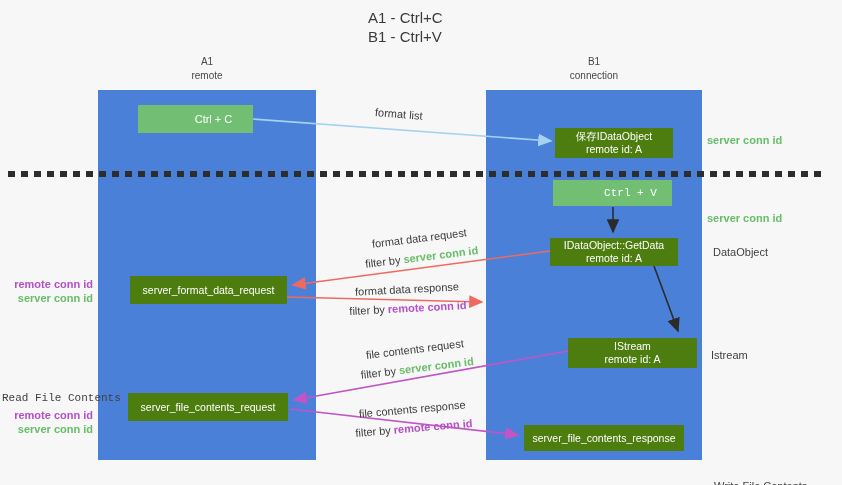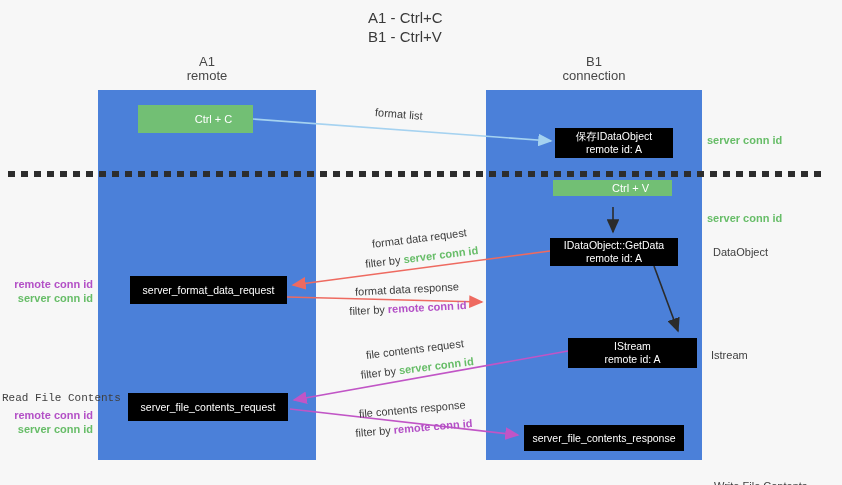--- a/index.html
+++ b/index.html
@@ -10,40 +10,40 @@
     overflow:hidden;
     font-family:"Liberation Sans", sans-serif;
     color:#3d3d3d;
   }
   .title-block {
     position:absolute; left:368px; top:8px;
     font-size:15px; line-height:19px; color:#3a3a3a;
   }
   .lane-header {
     position:absolute; top:55px; text-align:center;
-    font-size:13px; line-height:14px; color:#474747;
+    font-size:10px; line-height:14px; color:#474747;
   }
   .lane-header.a { left:98px; width:218px; }
   .lane-header.b { left:486px; width:216px; }
   .lane {
     position:absolute; top:90px; height:370px;
     background:#4b80d9;
   }
   .lane.a { left:98px; width:218px; }
   .lane.b { left:486px; width:216px; }
   .dotted-divider {
     position:absolute; left:8px; top:171px; width:816px; height:6px;
     background:repeating-linear-gradient(to right, #2d2d2d 0 7px, transparent 7px 13px);
   }
   .node {
     position:absolute; display:flex; align-items:center; justify-content:center;
     color:#ffffff; font-size:11px; text-align:center; box-sizing:border-box;
   }
   .node.green { background:#72bf74;padding-left:36px; }
-  .node.orange { background:#000000; }
+  .node.orange { background:#4d7c0f; }
   .node.two-line { flex-direction:column; font-size:10.5px; line-height:13px; }
   .node.small-text { font-size:10.5px; }
   svg.connectors { position:absolute; left:0; top:0; pointer-events:none; }
   .edge-label {
     position:absolute; font-size:11px; color:#3d3d3d; white-space:nowrap;
   }
   .edge-label-block {
     position:absolute; font-size:11px; color:#3d3d3d;
     text-align:center; transform-origin:center center;
   }
@@ -103,21 +103,21 @@
   </svg>
 
   <div class="node green" style="left:138px; top:105px; width:115px; height:28px;">Ctrl + C</div>
   <div class="node orange small-text" style="left:130px; top:276px; width:157px; height:28px;">server_format_data_request</div>
   <div class="node orange small-text" style="left:128px; top:393px; width:160px; height:28px;">server_file_contents_request</div>
 
   <div class="node orange two-line" style="left:555px; top:128px; width:118px; height:30px;">
     <div>保存IDataObject</div>
     <div>remote id: A</div>
   </div>
-  <div class="node green" style="left:553px; top:180px; width:119px; height:16px;">Ctrl + V</div>
+  <div class="node green" style="left:553px; top:180px; width:119px; height:26px;font-family:Liberation Mono, monospace;">Ctrl + V</div>
   <div class="node orange two-line" style="left:550px; top:238px; width:128px; height:28px;">
     <div>IDataObject::GetData</div>
     <div>remote id: A</div>
   </div>
   <div class="node orange two-line" style="left:568px; top:338px; width:129px; height:30px;">
     <div>IStream</div>
     <div>remote id: A</div>
   </div>
   <div class="node orange small-text" style="left:524px; top:425px; width:160px; height:26px;">server_file_contents_response</div>
 

